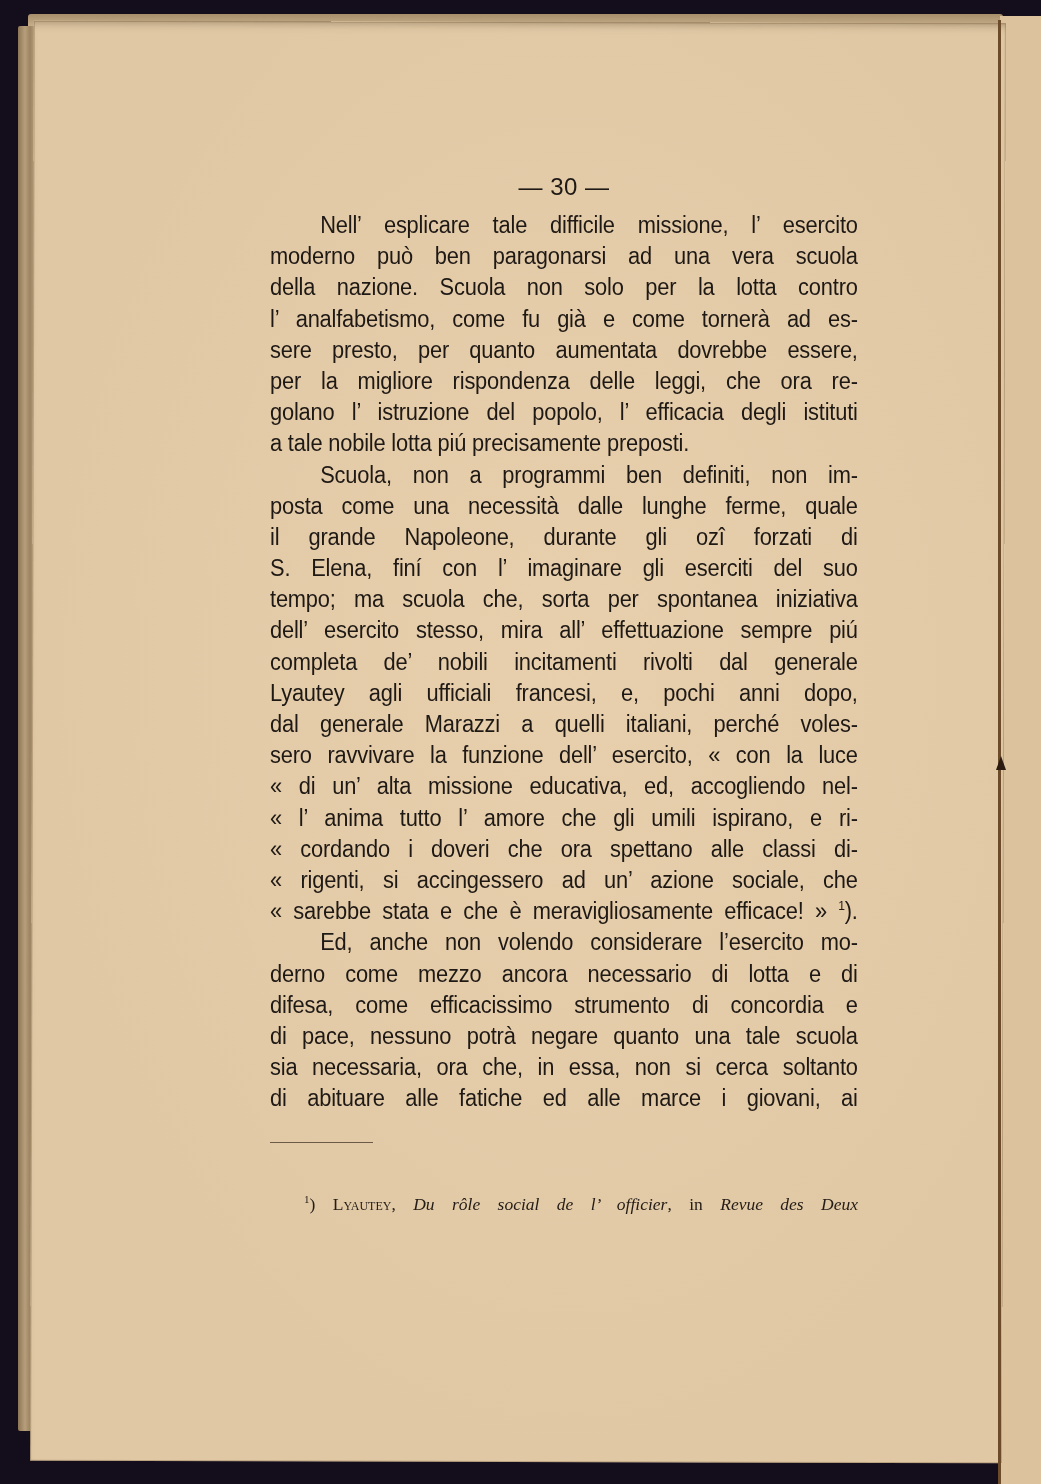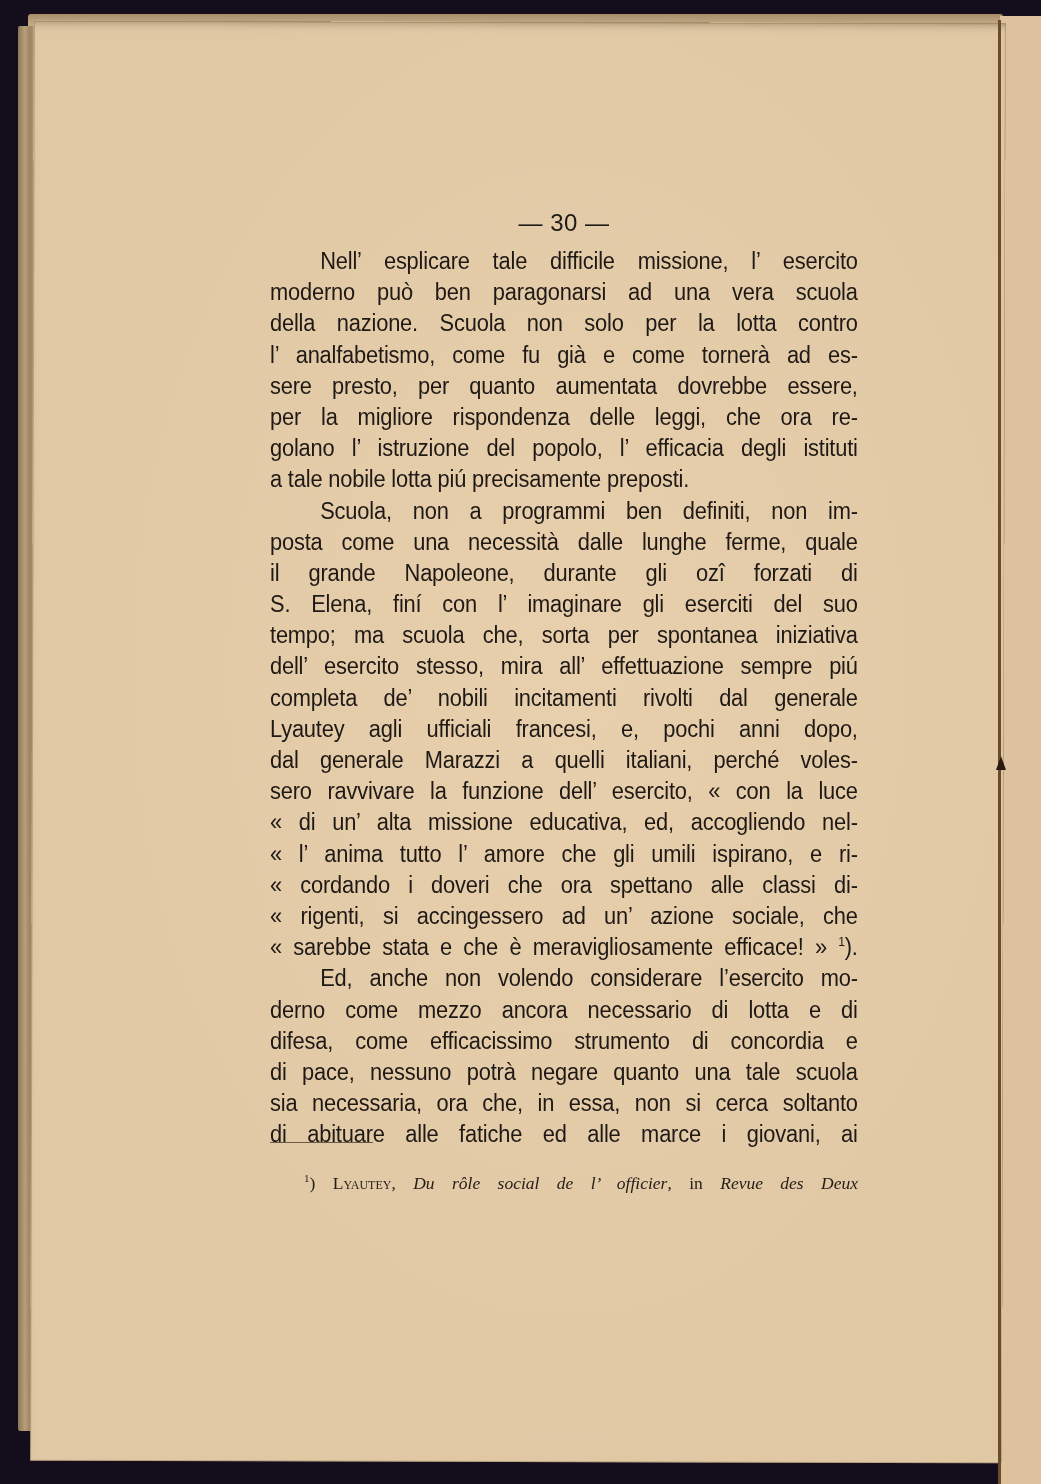--- a/index.html
+++ b/index.html
@@ -71,21 +71,20 @@
       border-left: 5px solid transparent;
       border-right: 5px solid transparent;
       border-bottom: 14px solid #2a1a10;
     }
     .text-block {
       position: absolute;
       left: 270px;
       top: 172px;
       width: 588px;
       color: #1f1915;
-      margin-top: 36px;
     }
     .page-number {
       text-align: center;
       font-size: 24px;
       line-height: 30px;
       margin-bottom: 8px;
       letter-spacing: 0.5px;
       font-family: "Liberation Sans", "DejaVu Sans", sans-serif;
       font-stretch: condensed;
     }
@@ -125,21 +124,21 @@
       font-family: "Liberation Serif", "DejaVu Serif", serif;
       font-size: 17.5px;
       line-height: 23px;
       color: #241c16;
     }
     .fn-line {
       white-space: nowrap;
       text-align: justify;
       text-align-last: justify;
     }
-    .fn-line.first { padding-left: 34px; }
+    .fn-line.first { padding-left: 34px; margin-top: 21px; }
     .fn-line.last { text-align-last: left; }
     .sc { font-variant: small-caps; }
     .it { font-style: italic; }
     sup { font-size: 11px; vertical-align: 7px; line-height: 0; }
     .fn-ref { font-size: 13px; vertical-align: 9px; }
   </style>
 </head>
 <body>
 
 <div class="page-top-edge"></div>

